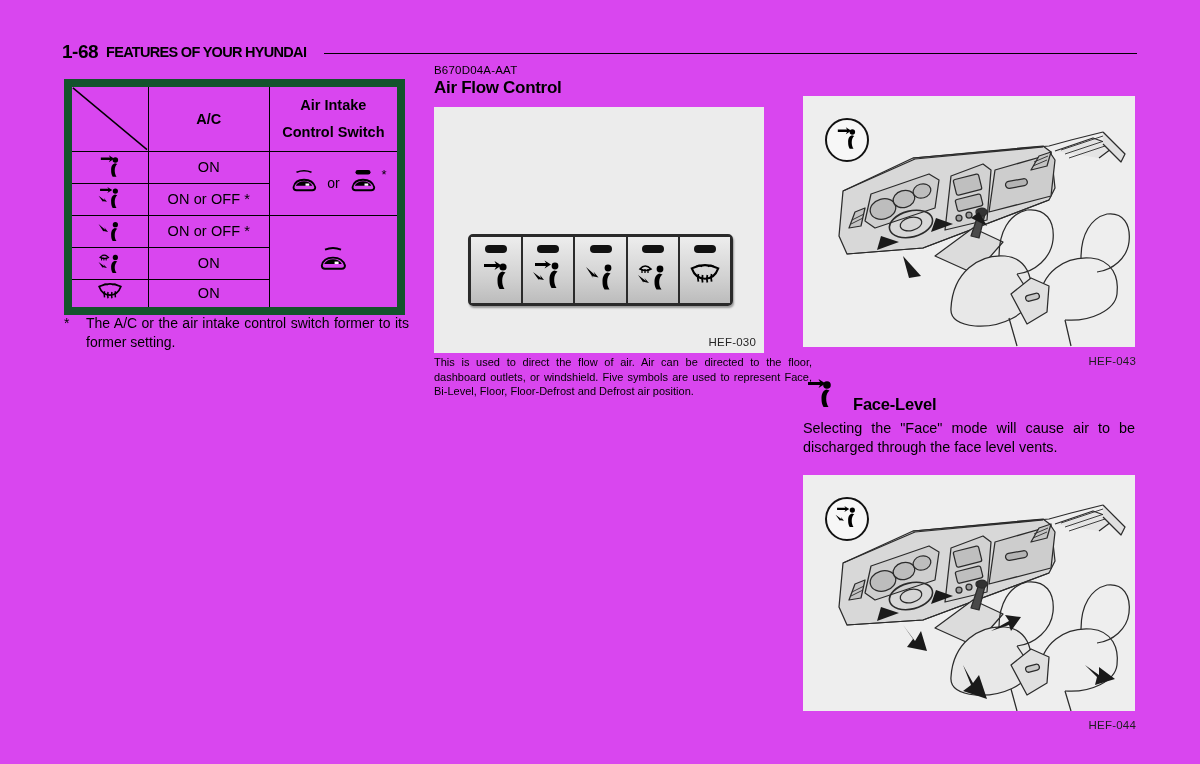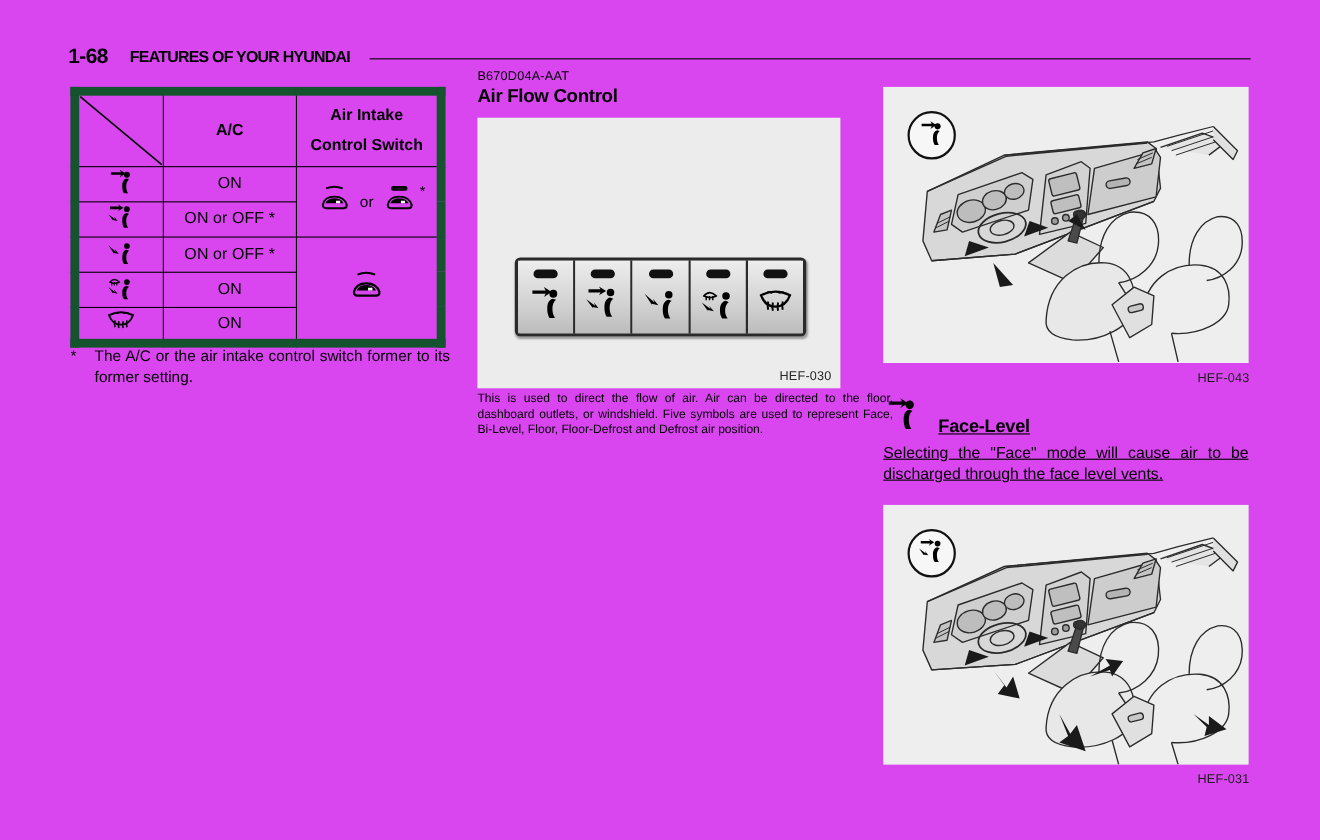--- a/index.html
+++ b/index.html
@@ -19,21 +19,21 @@
     position: absolute; left: 62px; top: 38px;
     width: 1075px; height: 28px;
     display: flex; align-items: center;
   }
   .page-number {
     font-size: 19px; font-weight: bold; letter-spacing: -0.5px;
     white-space: nowrap;
   }
   .header-title {
     font-size: 14.5px; font-weight: bold; letter-spacing: -0.7px;
-    margin-left: 20px; white-space: nowrap;
+    margin-left: 8px; white-space: nowrap;
   }
   .header-rule {
     flex: 1; height: 0; border-top: 1.2px solid #000; margin-left: 18px; margin-top: 2px;
   }
 
   
   .mode-table {
     position: absolute; left: 64px; top: 79px;
     width: 341px; height: 225px;
     border: 8px solid #14532d;
@@ -106,21 +106,21 @@
     background: linear-gradient(180deg,#ededed 0%, #d2d2d2 60%, #bcbcbc 100%);
     position: relative;
   }
   .switch-btn:last-child { border-right: none; }
   .btn-led {
     width: 22px; height: 8px; background:#111; border-radius: 4px; margin-top: 8px;
   }
   .btn-glyph { margin-top: 6px; }
 
   
-  .right-col { position: absolute; left: 803px; top: 79px; width: 332px; text-decoration: underline; }
+  .right-col { position: absolute; left: 803px; top: 96px; width: 332px; }
   .photo-box { position: relative; width: 332px; height: 251px; background: #eeeeee; }
   .photo-box.second { height: 236px; }
   .photo-label {
     position: absolute; right: -1px; bottom: -20px;
     font-size: 11.5px; color: #1d1d1d; letter-spacing: 0.2px;
   }
   .badge-circle {
     position: absolute; left: 22px; top: 22px;
     width: 44px; height: 44px; border-radius: 50%;
     border: 2.2px solid #111; background: #f7f7f7;
@@ -486,18 +486,18 @@
       <div class="badge-circle">
         <span>
           <svg width="26" height="24" viewBox="0 0 34 30">
             <path d="M4 3 h11 l-1.5 -2.5 l6.5 4 l-6.5 4 l1.5 -2.5 h-11 z" fill="#000"></path>
             <path d="M2 12 l8 6 l-1 -3 l4 5 l-6 -1 l1.5 2 z" fill="#000"></path>
             <circle cx="24" cy="6" r="3.4" fill="#000"></circle>
             <path d="M23.5 10.5 c-4 1 -5 5 -5 9 c0 3.5 .5 6 2 8.5 h5 c-1.8 -2.8 -2.3 -5.5 -2.3 -8.5 c0 -3.5 1.3 -6.5 3.3 -8 z" fill="#000"></path>
           </svg>
         </span>
       </div>
-      <span class="photo-label">HEF-031</span>
+      <span class="photo-label">HEF-044</span>
     </div>
 
   </div>
 
 </div>
 
 </body></html>

